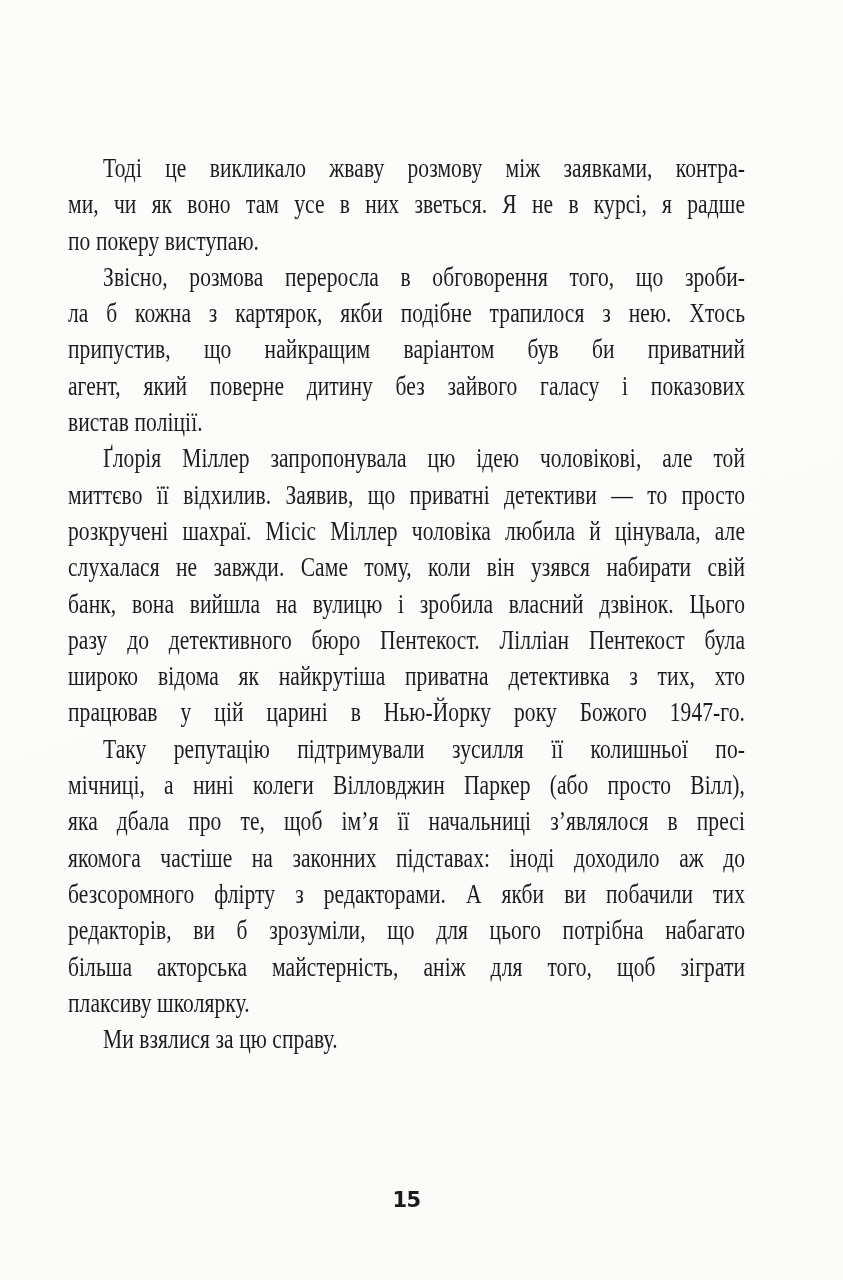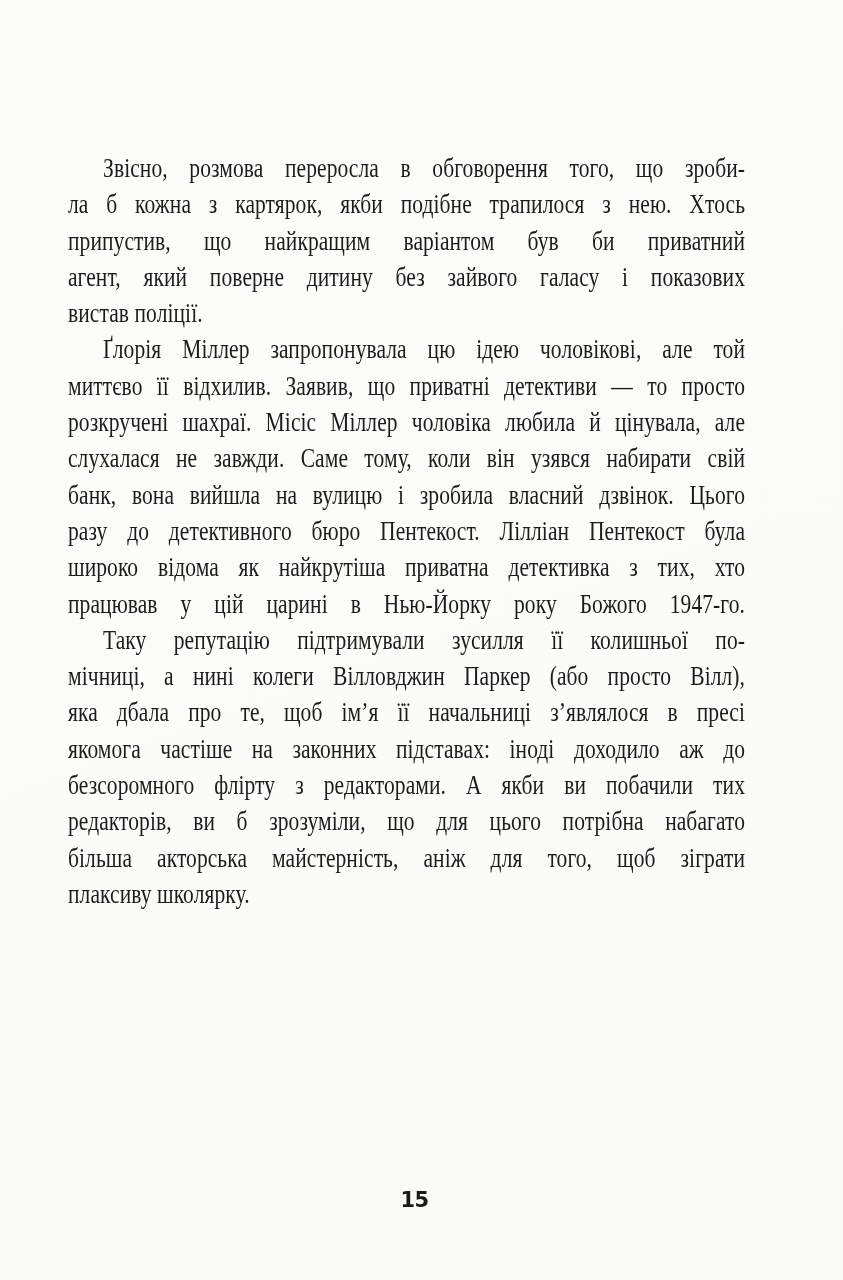--- a/index.html
+++ b/index.html
@@ -49,36 +49,41 @@
   }
   .line.first {
     text-indent: 44px;
   }
   .line.last {
     text-align: left;
     text-align-last: left;
   }
   .page-number {
     position: absolute;
-    left: 76px;
+    left: 68px;
     top: 1188px;
     width: 677px;
     text-align: center;
     font-family: "DejaVu Sans", "Liberation Sans", sans-serif;
     font-weight: bold;
     font-size: 21px;
     letter-spacing: -0.5px;
     color: #1a1a1a;
   }
 </style>
 </head>
 <body>
 
 <div class="page">
   <div class="text-block">
+      <div class="para">
+        <div class="line first">Тоді це викликало жваву розмову між заявками, контра-</div>
+        <div class="line">ми, чи як воно там усе в них зветься. Я не в курсі, я радше</div>
+        <div class="line last">по покеру виступаю.</div>
+      </div>
       <div class="para">
         <div class="line first">Звісно, розмова переросла в обговорення того, що зроби-</div>
         <div class="line">ла б кожна з картярок, якби подібне трапилося з нею. Хтось</div>
         <div class="line">припустив, що найкращим варіантом був би приватний</div>
         <div class="line">агент, який поверне дитину без зайвого галасу і показових</div>
         <div class="line last">вистав поліції.</div>
       </div>
       <div class="para">
         <div class="line first">Ґлорія Міллер запропонувала цю ідею чоловікові, але той</div>
         <div class="line">миттєво її відхилив. Заявив, що приватні детективи — то просто</div>
@@ -92,15 +97,18 @@
       <div class="para">
         <div class="line first">Таку репутацію підтримували зусилля її колишньої по-</div>
         <div class="line">мічниці, а нині колеги Вілловджин Паркер (або просто Вілл),</div>
         <div class="line">яка дбала про те, щоб ім’я її начальниці з’являлося в пресі</div>
         <div class="line">якомога частіше на законних підставах: іноді доходило аж до</div>
         <div class="line">безсоромного флірту з редакторами. А якби ви побачили тих</div>
         <div class="line">редакторів, ви б зрозуміли, що для цього потрібна набагато</div>
         <div class="line">більша акторська майстерність, аніж для того, щоб зіграти</div>
         <div class="line last">плаксиву школярку.</div>
       </div>
+      <div class="para">
+        <div class="line first last">Ми взялися за цю справу.</div>
+      </div>
     </div>
   <div class="page-number">15</div>
 </div>
 
 </body></html>

